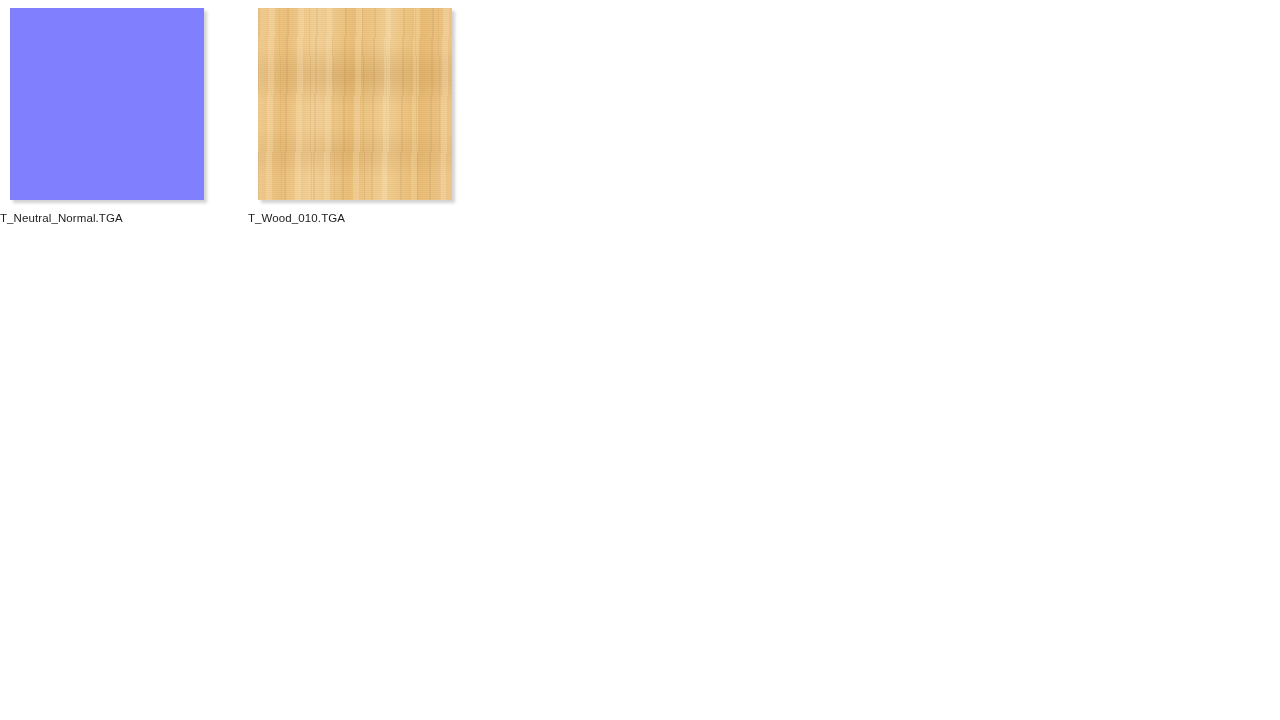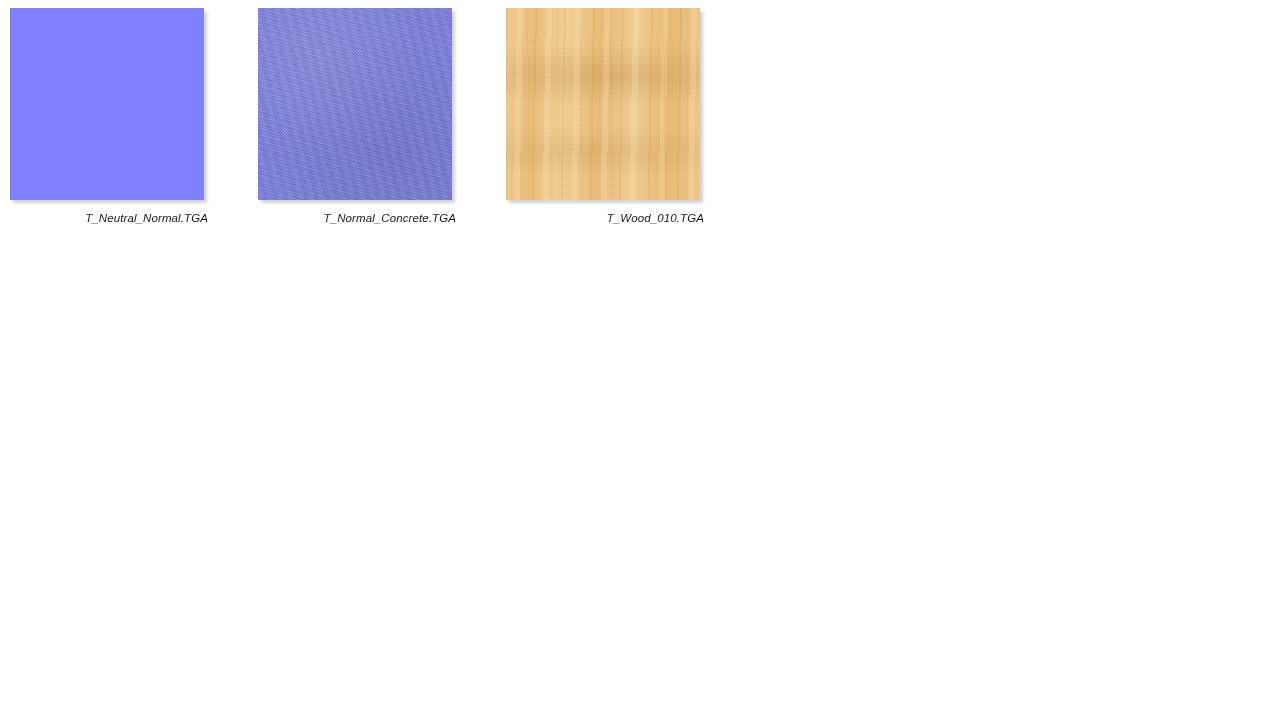--- a/index.html
+++ b/index.html
@@ -49,27 +49,26 @@
     width: 194px;
     height: 192px;
     overflow: hidden;
   }
 
   .thumb-label {
     position: absolute;
     left: 0;
     top: 211px;
     width: 208px;
-    text-align: right;
+    text-align: left;
     font-size: 11.5px;
     line-height: 14px;
     color: #1c1c1c;
     white-space: nowrap;
     letter-spacing: 0.1px;
-    font-style: italic;
   }
 
   
 
   
   .tex-neutral-normal {
     background-color: #8080ff;
   }
 
   
@@ -145,23 +144,17 @@
 
 <div id="asset-grid">
     <div class="asset-tile">
       <div class="thumb-wrap">
         <div class="thumb tex-neutral-normal"></div>
       </div>
       <div class="thumb-label">T_Neutral_Normal.TGA</div>
     </div>
     <div class="asset-tile">
       <div class="thumb-wrap">
-        <div class="thumb tex-normal-concrete"></div>
-      </div>
-      <div class="thumb-label">T_Normal_Concrete.TGA</div>
-    </div>
-    <div class="asset-tile">
-      <div class="thumb-wrap">
         <div class="thumb tex-wood-010"></div>
       </div>
       <div class="thumb-label">T_Wood_010.TGA</div>
     </div>
   </div>
 
 </body></html>

